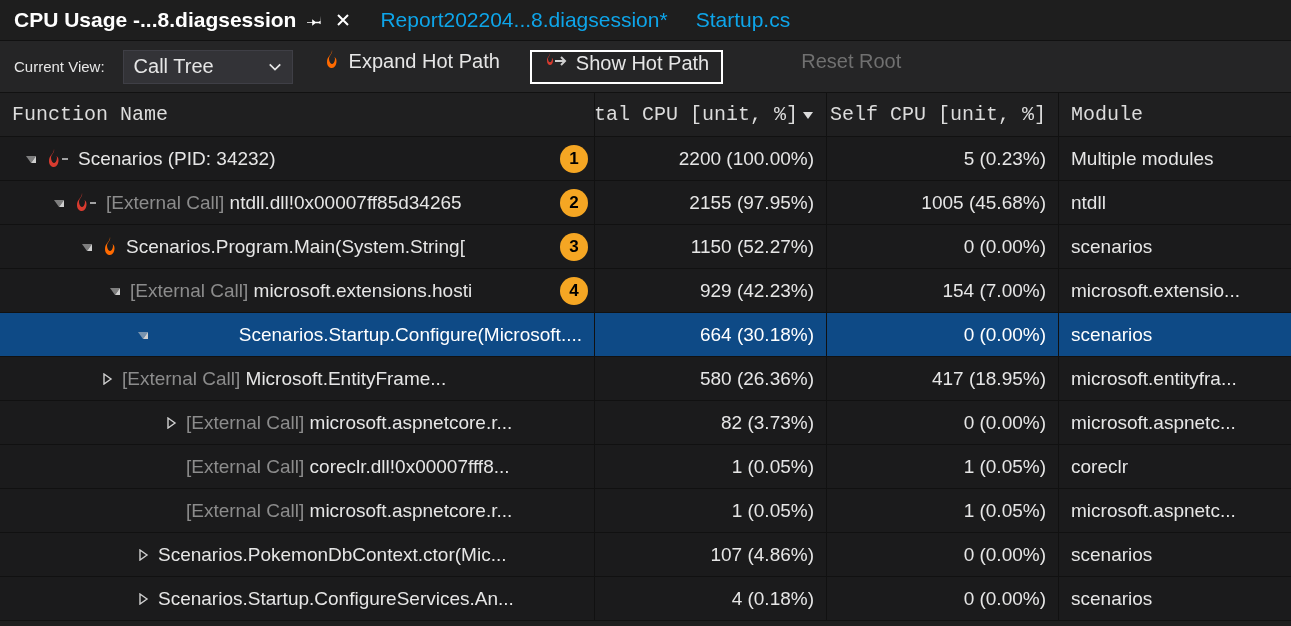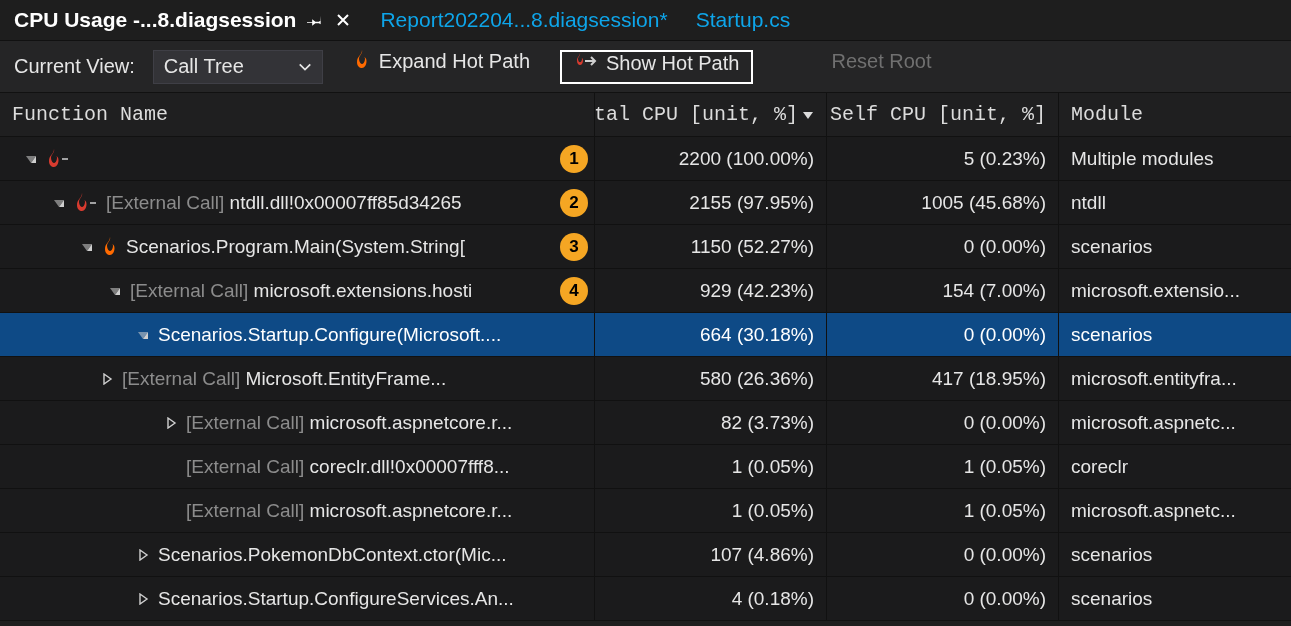--- a/index.html
+++ b/index.html
@@ -39,21 +39,21 @@
   
   .toolbar {
     display: flex;
     align-items: center;
     height: 52px;
     padding: 0 14px;
     background: #252526;
     gap: 18px;
     border-top: 1px solid #111;
   }
-  .view-label { color: #e6e6e6; font-size: 20px; }
+  .view-label { color: #e6e6e6; font-size: 15px; }
   .dropdown {
     display: flex; align-items: center; justify-content: space-between;
     width: 170px; height: 34px;
     background: #333337; border: 1px solid #3f3f46;
     padding: 0 10px; color: #e6e6e6; font-size: 20px;
     cursor: pointer;
   }
   .tb-btn {
     display: flex; align-items: flex-start; gap: 8px;
     height: 34px; padding: 0 12px;
@@ -70,21 +70,21 @@
     display: grid;
     grid-template-columns: 594px 232px 232px 232px;
     height: 44px;
     border-bottom: 1px solid #111;
     align-items: center;
   }
   .row.header { background: #1f1f20; color:#dcdcdc; font-size: 20px; font-family: Liberation Mono, monospace; }
   .row.header .cell { border-left: 1px solid #111; padding-left: 12px; }
   .row.header .cell:first-child { border-left:none; }
   .row.data { background:#1b1b1c; cursor:pointer; }
-  .row.data.selected { background:#0e4a86; color:#ffffff; }
+  .row.data.selected { background:#0e4a86; color:#ffffff;text-align:right; }
   .cell {
     display:flex; align-items:center; height:100%;
     padding: 0 12px;
     overflow: hidden; white-space: nowrap; text-overflow: ellipsis;
   }
   .cell.num { justify-content: flex-end; }
   .cell.mod { border-left: 1px solid #111; }
   .row.data .cell { border-left: 1px solid #111; }
   .row.data .cell:first-child { border-left:none; }
 
@@ -200,20 +200,21 @@
               </svg>
             </span>
         <span style="display:inline-flex">
               <svg width="16" height="20" viewBox="0 0 16 20">
                 <path fill="#d83b2f" d="M8 0c1 4-3 5-3 9 0 3 2 5 3 5s3-2 3-5c0-1-.5-2-.5-2s2 1 2 4c0 4-2 7-4.5 7S3 16 3 12c0-6 5-7 5-12z"></path>
               </svg>
               <svg width="8" height="20" viewBox="0 0 8 20">
                 <path stroke="#cfcfcf" stroke-width="1.5" fill="none" d="M0 10h6"></path>
               </svg>
             </span>
+        <span class="fn-text">Scenarios (PID: 34232)</span>
       </div>
       <span class="callout">1</span>
     </div>
     <div class="cell num">2200 (100.00%)</div>
     <div class="cell num">5 (0.23%)</div>
     <div class="cell mod">Multiple modules</div>
       </div>
       <div class="row data">
     <div class="cell fn-cell">
       <div class="fn-inner" style="padding-left:52px">

